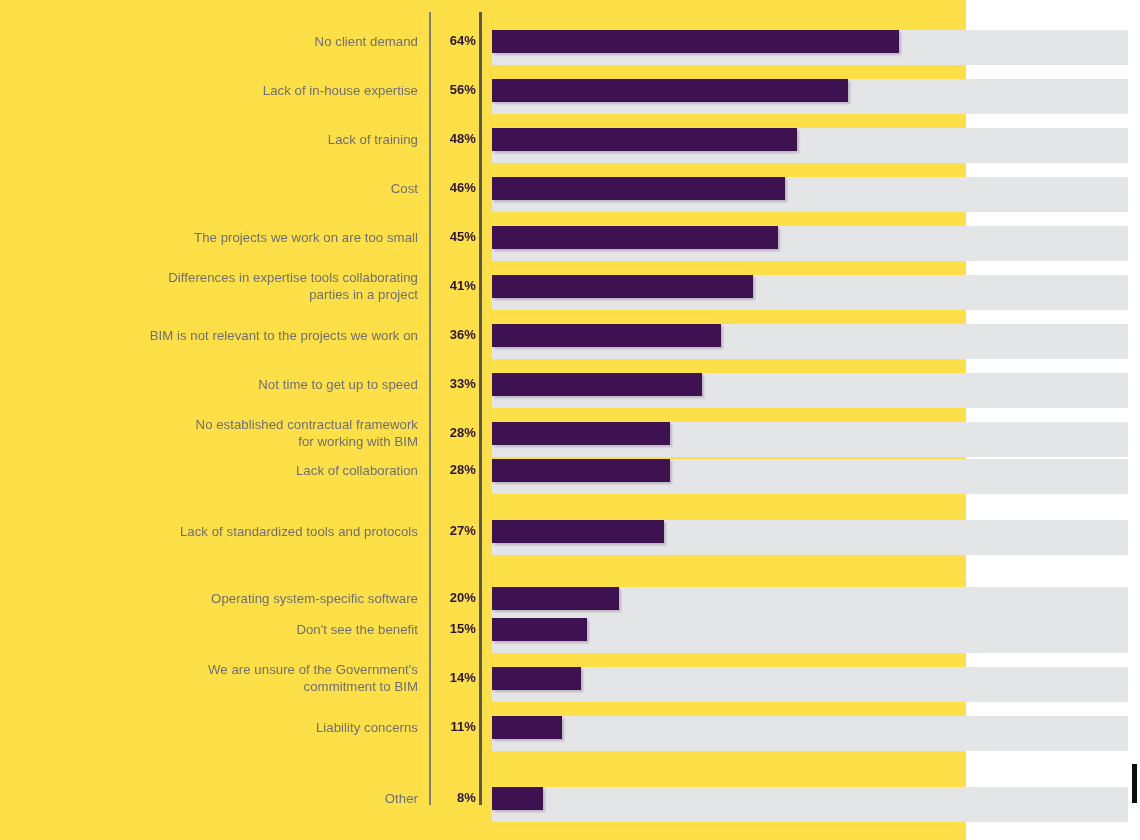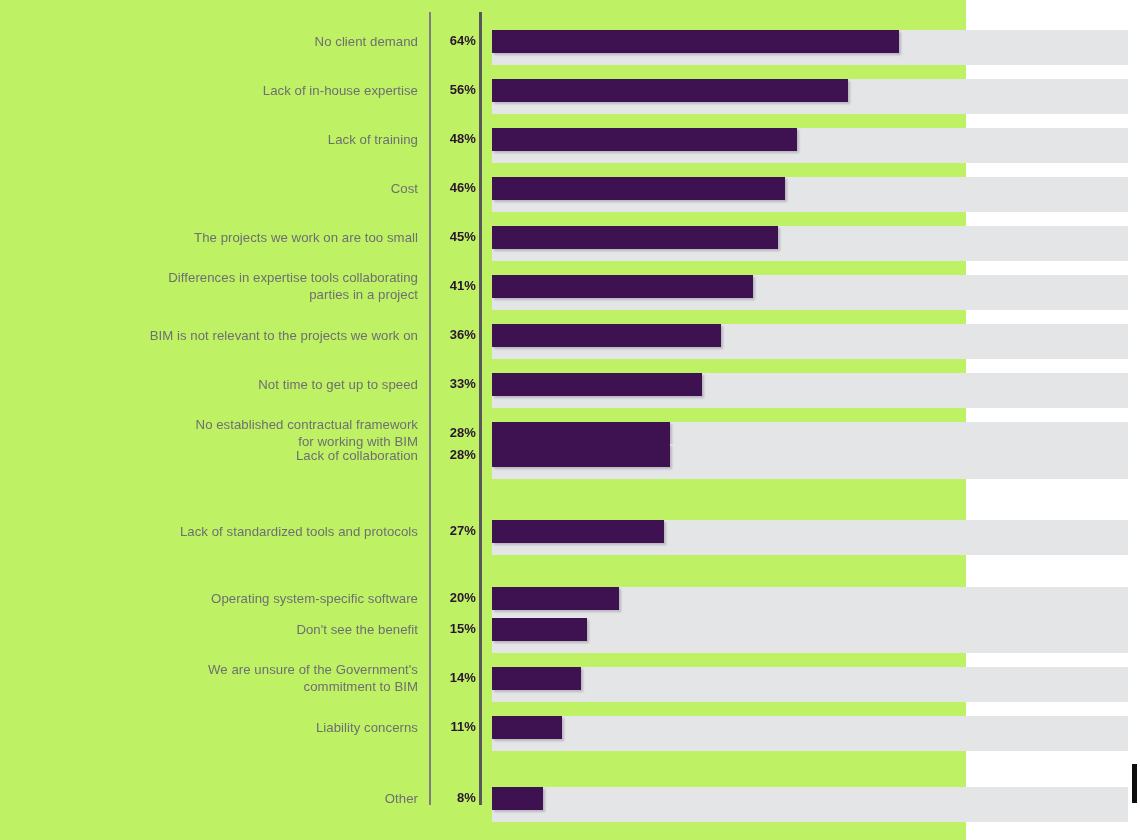--- a/index.html
+++ b/index.html
@@ -11,21 +11,21 @@
   body {
     font-family: "Liberation Sans", sans-serif;
     width: 1140px;
     height: 840px;
     overflow: hidden;
   }
   #chart-root {
     position: relative;
     width: 966px;
     height: 840px;
-    background: #bef264;
+    background: #fde047;
   }
 
   
   .rule {
     position: absolute;
     top: 12px;
     width: 2px;
     background: #6b6b70;
   }
   .rule.thin {
@@ -165,21 +165,21 @@
         <div class="track"></div>
         <div class="bar" style="width: 209.88px;"></div>
       </div>
       <div class="row" style="top: 404px; padding-left: 48px;">
         <div class="row-label two">No established contractual framework
 for working with BIM</div>
         <div class="row-value">28%</div>
         <div class="track"></div>
         <div class="bar" style="width: 178.08px;"></div>
       </div>
-      <div class="row" style="top: 426px;">
+      <div class="row" style="top: 441px;">
         <div class="row-label one">Lack of collaboration</div>
         <div class="row-value">28%</div>
         <div class="track"></div>
         <div class="bar" style="width: 178.08px;"></div>
       </div>
       <div class="row" style="top: 502px;">
         <div class="row-label one">Lack of standardized tools and protocols</div>
         <div class="row-value">27%</div>
         <div class="track"></div>
         <div class="bar" style="width: 171.72px;"></div>

